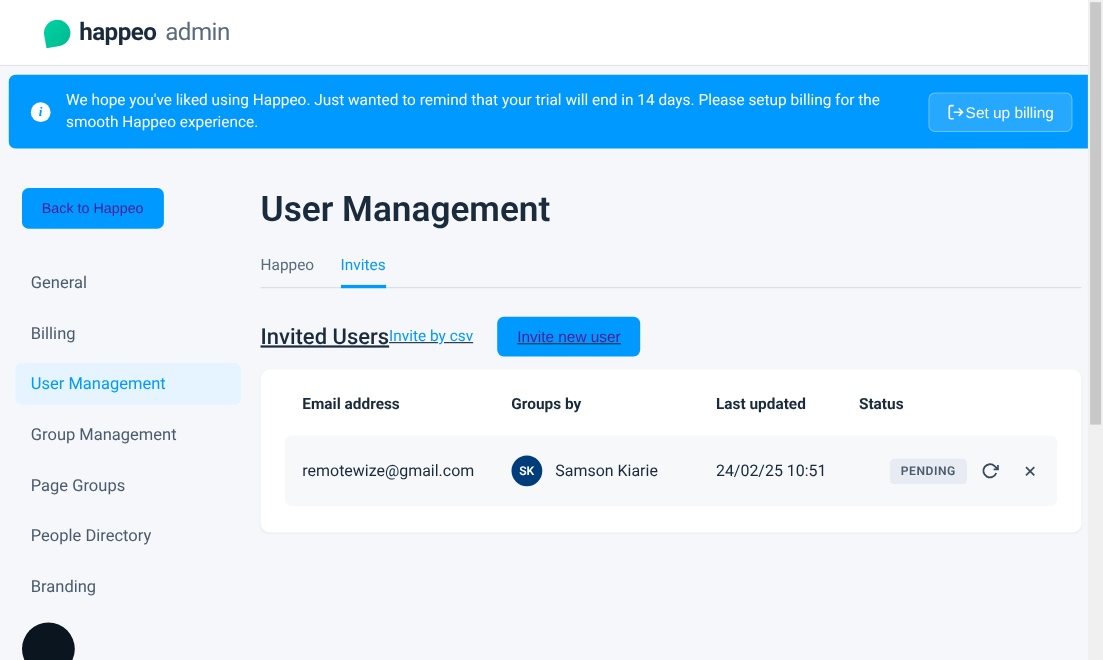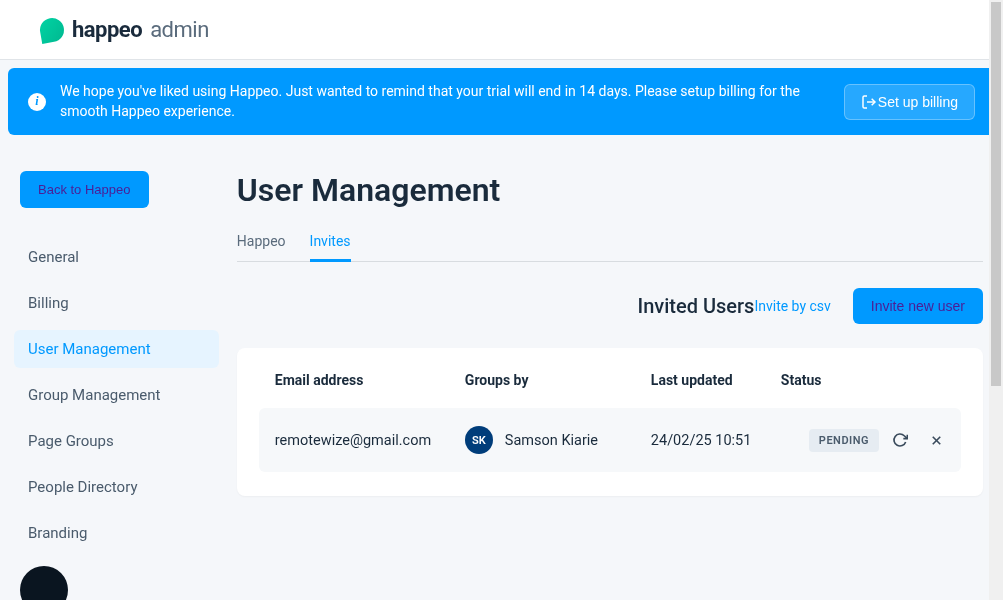--- a/index.html
+++ b/index.html
@@ -157,22 +157,23 @@
       position: absolute;
       bottom: -1px;
       left: 0;
       right: 0;
       height: 3px;
       background: #0099ff;
     }
     .section-header {
       display: flex;
       align-items: center;
-      justify-content: flex-end;
-      margin-bottom: 24px;
+      justify-content: flex-start;
+      margin-bottom: 12px;
+      text-decoration: underline;
     }
     .section-title {
       font-size: 20px;
       font-weight: 500;
       color: #1a2b3c;
     }
     .section-actions {
       display: flex;
       align-items: center;
       gap: 22px;

